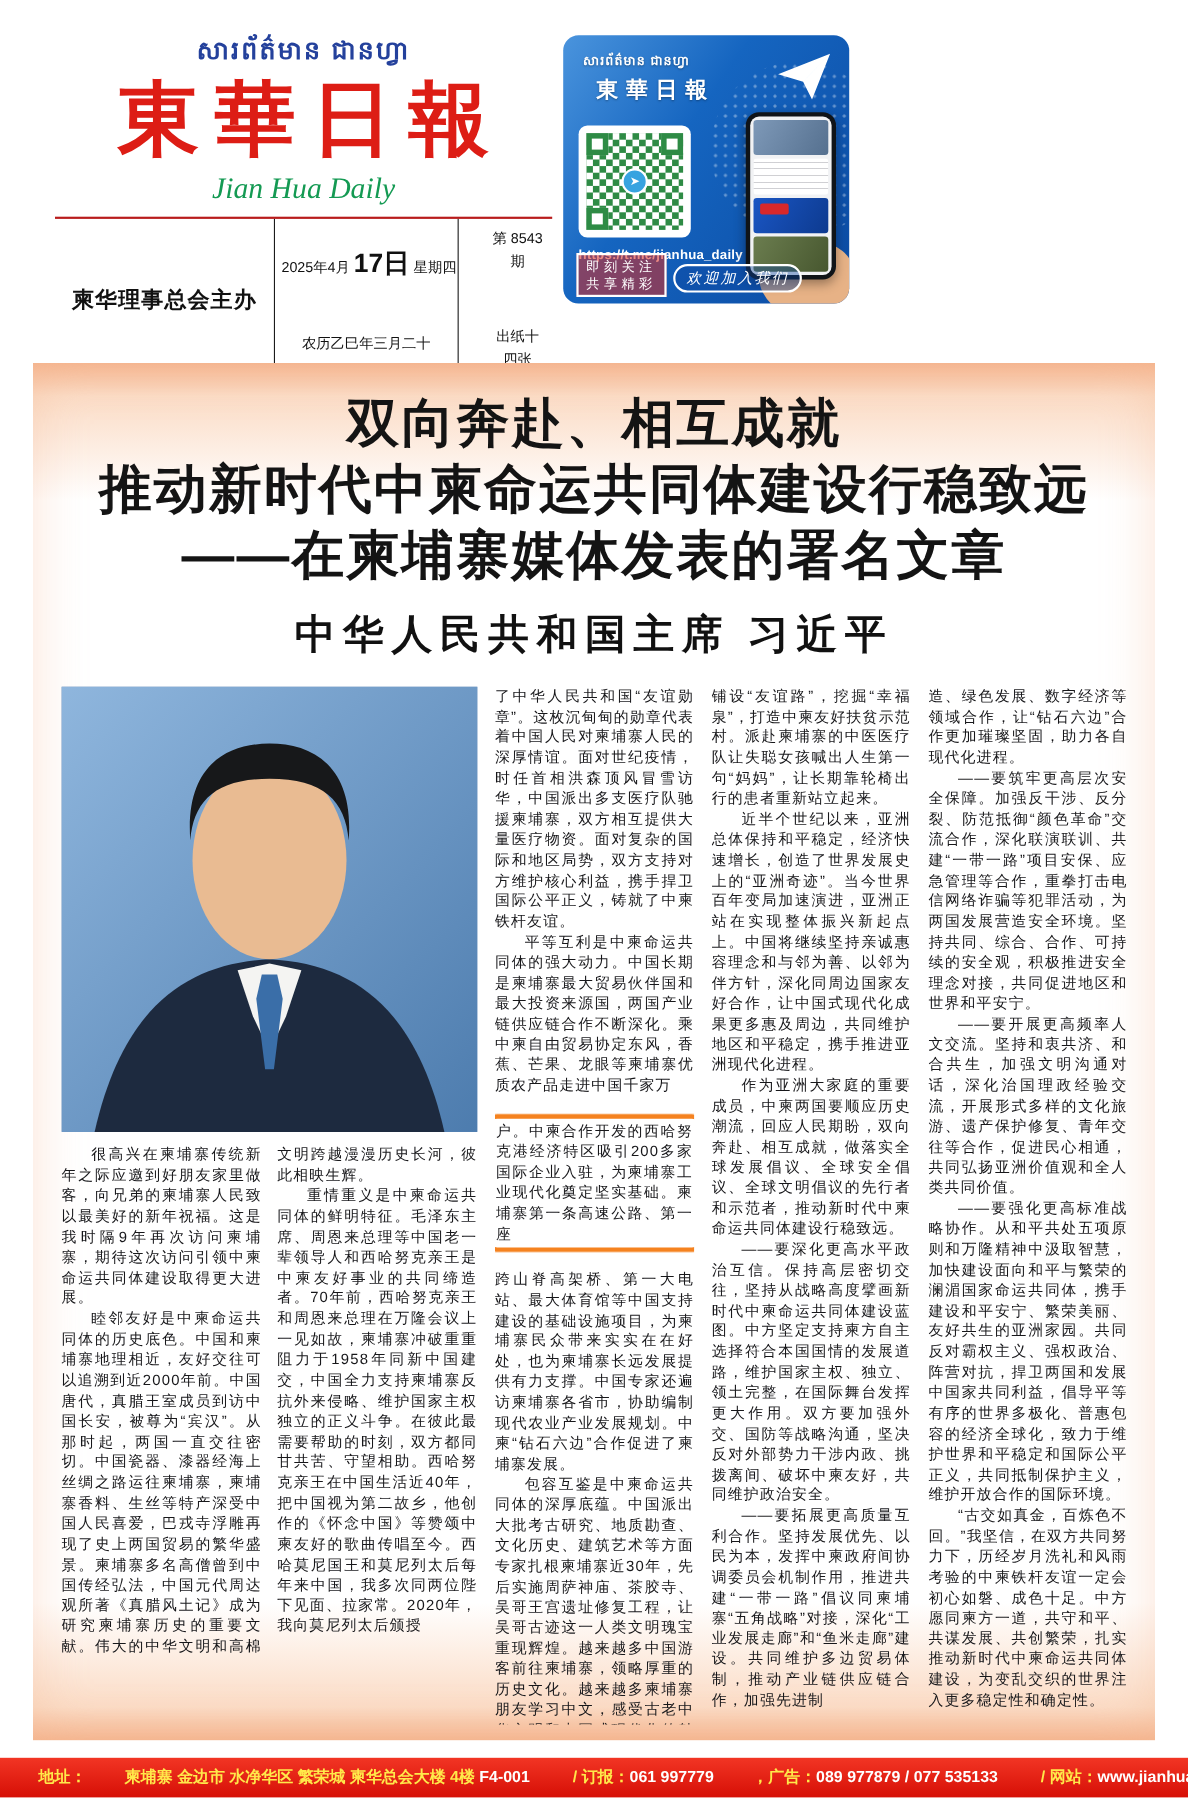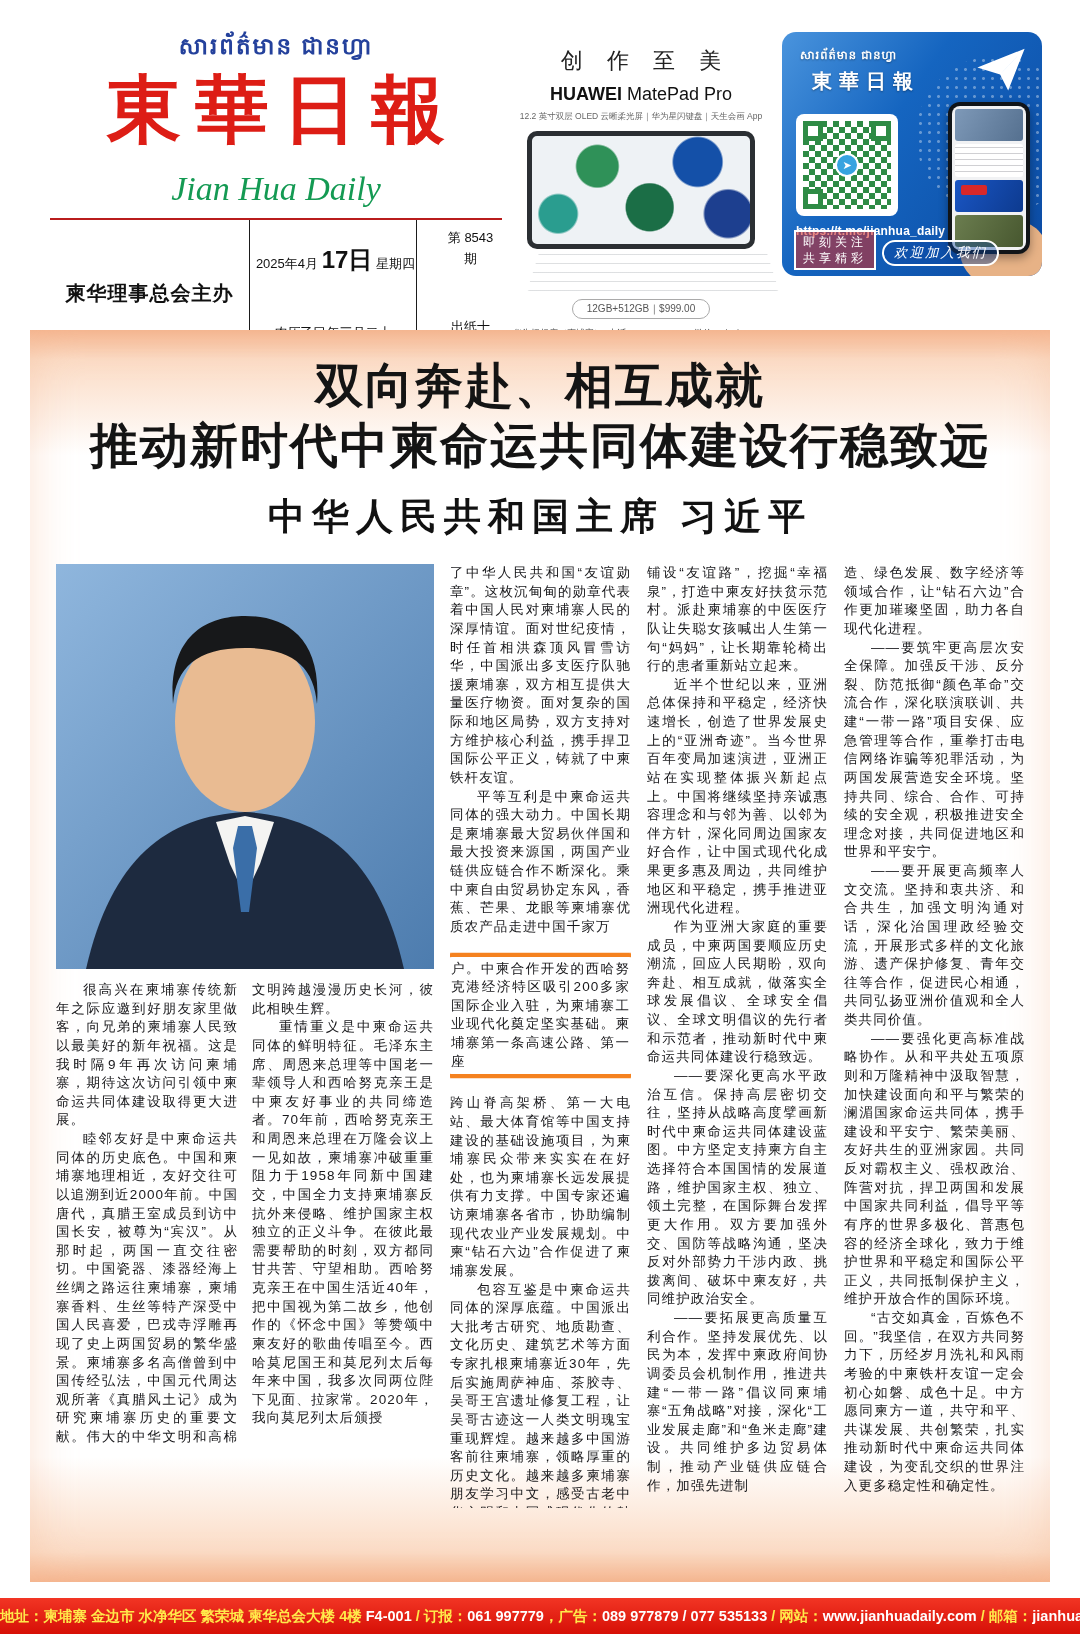--- a/index.html
+++ b/index.html
@@ -4,21 +4,21 @@
 <style>
   * { box-sizing: border-box; margin: 0; padding: 0; }
   body { background:#eceff1; font-family:"Liberation Sans","DejaVu Sans",sans-serif; }
   .page { position:relative; width:1080px; height:1651px; margin:0 auto; background:#ffffff; overflow:hidden; }
 
   
   .header { position:absolute; top:32px; left:50px; width:992px; height:272px; display:flex; }
   .masthead { width:452px; text-align:center; }
   .khmer-title { color:#24419c; font-weight:bold; font-size:23px; letter-spacing:2px; }
   .paper-title { color:#dd1d15; font-family:"Liberation Serif","DejaVu Serif",serif; font-weight:900; font-size:74px; line-height:1.12; letter-spacing:14px; text-indent:14px; margin-top:4px; }
-  .paper-title-en { color:#149a53; font-family:"Liberation Serif","DejaVu Serif",serif; font-style:italic; font-size:34px; margin-top:18px; }
+  .paper-title-en { color:#149a53; font-family:"Liberation Serif","DejaVu Serif",serif; font-style:italic; font-size:27px; margin-top:4px; }
   .info-row { display:flex; margin-top:10px; border-top:2px solid #b91c1c; border-bottom:2px solid #1b1b1b; align-items:stretch; }
   .info-cell { padding:8px 6px; display:flex; flex-direction:column; justify-content:center; }
   .info-cell + .info-cell { border-left:1px solid #1b1b1b;gap:48px; }
   .publisher { width:44%; font-size:20px; font-weight:bold; color:#111; letter-spacing:1px; }
   .date-cell { width:37%; font-size:13px; color:#111; }
   .date-line { white-space:nowrap; }
   .date-day { font-size:24px; font-weight:bold; }
   .issue-cell { width:19%; font-size:13px; color:#111; line-height:1.6;padding-left:28px; }
 
   
@@ -82,21 +82,21 @@
   .indent { text-indent:2em; }
   .left-block { width:378px; flex:none; }
   .photo-frame { width:378px; height:405px; overflow:hidden; background:#5d88b8; }
   .left-text { margin-top:12px; height:524px; column-count:2; column-gap:14px; overflow:hidden; }
   .col { width:181px; flex:none; overflow:hidden; height:944px; }
   .highlight-box { border:4px solid #f5821f; border-radius:10px; padding:3px 5px; margin:16px -8px; box-shadow:0 0 0 1px rgba(245,130,31,.25); }
 
   
   .footer-bar { position:absolute; left:0; top:1598px; width:1080px; height:36px; line-height:36px; text-align:center;
      background:linear-gradient(180deg,#f23524,#d60f06); font-size:14.5px; font-weight:bold; white-space:nowrap; }
-  .fy { color:#ffe94a; } .fw { color:#ffffff; }
+  .fy { color:#ffe94a;padding-left:35px; } .fw { color:#ffffff; }
 </style>
 </head>
 <body>
 
 <div class="page">
 
   <div class="header">
 
     <div class="masthead">
       <div class="khmer-title">សារព័ត៌មាន ជានហ្វា</div>
@@ -112,34 +112,20 @@
           </div>
           <div class="date-line">农历乙巳年三月二十</div>
         </div>
         <div class="info-cell issue-cell">
           <div>第 8543期</div>
           <div>出纸十四张</div>
         </div>
       </div>
     </div>
 
-    <div class="huawei-ad">
-      <div class="ad-slogan">创 作 至 美</div>
-      <div class="ad-product">
-        <b>HUAWEI</b>
-        <span>MatePad Pro</span>
-      </div>
-      <div class="ad-specs">12.2 英寸双层 OLED 云晰柔光屏｜华为星闪键盘｜天生会画 App</div>
-      <div class="tablet">
-        <div class="tablet-screen"></div>
-        <div class="tablet-keyboard"></div>
-      </div>
-      <div class="ad-price">12GB+512GB｜$999.00</div>
-      <div class="ad-dealer">华为授权店（柬埔寨）· 电话：069-728-2281 微信：xiuying2688</div>
-    </div>
 
     <div class="promo">
       <div class="globe-dots"></div>
       <div class="promo-khmer">សារព័ត៌មាន ជានហ្វា</div>
       <div class="promo-brand">東華日報</div>
       <svg class="tg-plane" viewBox="0 0 24 24">
         <path d="M1.5 11.3 22.5 3l-7.3 18.5-3.6-7.1z" fill="#ffffff"></path>
         <path d="M11.6 14.4 22.5 3l-9.2 9.5z" fill="#cfe6fb"></path>
       </svg>
       <div class="qr-box">
@@ -165,20 +151,21 @@
         <div>共享精彩</div>
       </div>
       <div class="join-pill">欢迎加入我们</div>
     </div>
   </div>
 
   <div class="article">
     <div class="headline">
       <div>双向奔赴、相互成就</div>
       <div>推动新时代中柬命运共同体建设行稳致远</div>
+      <div>——在柬埔寨媒体发表的署名文章</div>
     </div>
     <div class="byline">中华人民共和国主席 习近平</div>
 
     <div class="columns body-text">
 
       <div class="left-block">
         <div class="photo-frame">
           <svg width="378" height="405" viewBox="0 0 378 405">
             <defs>
               <linearGradient id="bg" x1="0" y1="0" x2="1" y2="1">

